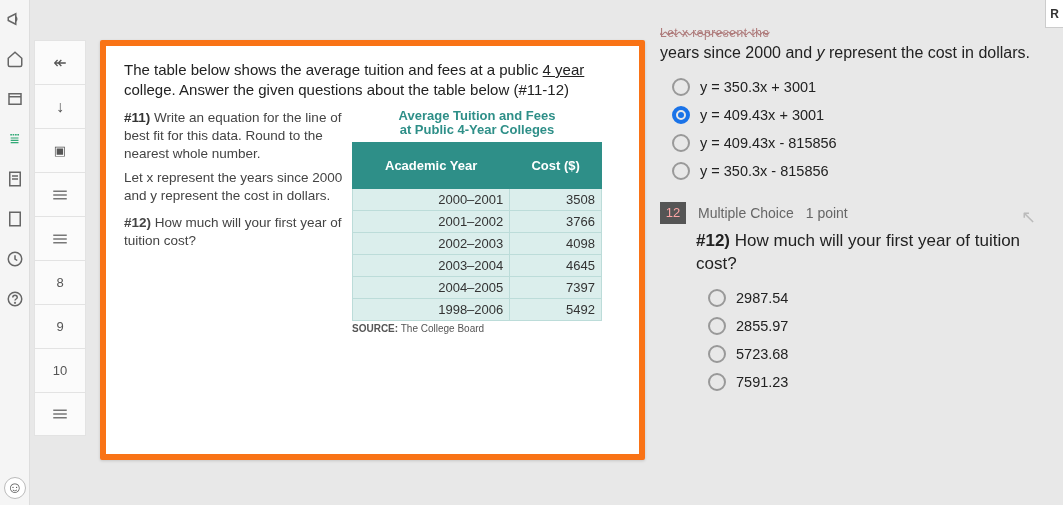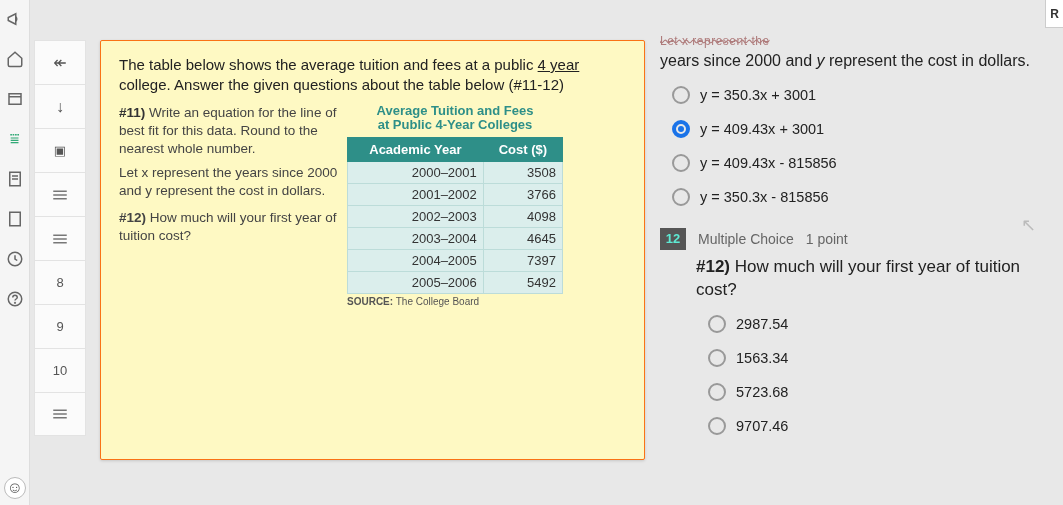--- a/index.html
+++ b/index.html
@@ -44,63 +44,63 @@
   color:#555; font-size:13px;
   cursor:pointer;
 }
 .nav-cell:last-child { border-bottom:1px solid #e3e3e3; }
 .nav-cell svg { width:18px; height:14px; }
 .nav-num { font-weight:400; }
 .passage {
   position:absolute;
   left: 100px; top: 40px;
   width: 545px; height: 420px;
-  background:#fef9c3;
-  border:1px solid #f97316;
+  background:#ffffff;
+  border:6px solid #f97316;
   border-radius:2px;
   box-shadow: 0 1px 3px rgba(0,0,0,0.15);
   padding: 14px 18px 14px 18px;
   color:#222;
 }
 .passage-intro { font-size:15px; line-height:1.35; margin-bottom:6px;}
 .underline { text-decoration: underline; }
 .q11block { margin-top:8px; display:flex; }
 .q11text { width: 228px; font-size:13.5px; color:#444; line-height:1.35;}
 .q11text .lead { font-weight:700; color:#333;}
-.table-wrap { width: 216px; }
+.table-wrap { width: 250px; }
 .table-title { text-align:center; font-weight:700; color:#2e8f88; font-size:13px; line-height:1.15; margin-bottom:4px;}
 table.tuition { border-collapse:collapse; width:100%; font-size:13px;}
-table.tuition th { background:#2e8f88; color:#fff; padding:4px 6px; font-weight:700; border:1px solid #2e8f88;}
+table.tuition th { background:#2e8f88; color:#fff; padding:15px 6px; font-weight:700; border:1px solid #2e8f88;}
 table.tuition td { background:#dbeeec; border:1px solid #bcdcd9; padding:3px 6px; text-align:right; color:#333;}
 .source { font-size:10px; color:#555; margin-top:2px; text-align:left; font-weight:700;}
 .q12text { font-size:13.5px; color:#444; width:228px; margin-top:8px; line-height:1.35;}
 .q12text .lead { font-weight:700;}
 .right-panel {
   position:absolute;
-  left: 660px; top: 34px;
+  left: 660px; top: 26px;
   width: 390px;
   color:#222;
 }
 .stem-top {
   font-size:12px; color:#833; letter-spacing:0.5px; margin-bottom:2px;
   text-decoration: line-through wavy;
   opacity:0.6;
 }
 .stem { font-size:16px; line-height:1.35; margin-bottom:14px;}
 .ital { font-style:italic;}
-.options { display:flex; flex-direction:column; gap:16px; margin-left:12px; margin-bottom:22px;}
+.options { display:flex; flex-direction:column; gap:10px; margin-left:12px; margin-bottom:22px;}
 .opt { display:flex; align-items:center; gap:10px; font-size:14.5px; cursor:pointer;}
 .radio {
   width:18px; height:18px; border:2px solid #999; border-radius:50%;
   display:flex; align-items:center; justify-content:center; flex-shrink:0;
 }
 .radio.selected { border:4px solid #1a73e8; }
 .radio.selected::after { content:""; width:6px; height:6px; background:#1a73e8; border-radius:50%; }
 .q-flag { display:flex; align-items:center; gap:12px; font-size:14px; color:#666; margin-bottom:6px;}
-.q-flag .num { background:#555; color:#5eead4; width:26px; height:22px; display:flex; align-items:center; justify-content:center; font-size:13px; font-weight:700;}
+.q-flag .num { background:#555; color:#fca5a5; width:26px; height:22px; display:flex; align-items:center; justify-content:center; font-size:13px; font-weight:400;}
 .q12title { font-size:17px; line-height:1.35; margin:4px 0 14px 36px;}
 .strong { font-weight:700;}
 .arrow { font-size:16px; }
 .ghost-icon {
   position:absolute; right:14px; top: 180px; color:#bbb; font-size:18px;
 }
 .top-corner {
   position:absolute; right:0; top:0; width:18px; height:28px; background:#fff; border-left:1px solid #ccc; border-bottom:1px solid #ccc;
   display:flex; align-items:center; justify-content:center; font-size:12px; color:#333; font-weight:700;
 }
@@ -233,21 +233,21 @@
             </tr>
             <tr>
               <td>2003–2004</td>
               <td>4645</td>
             </tr>
             <tr>
               <td>2004–2005</td>
               <td>7397</td>
             </tr>
             <tr>
-              <td>2005–2006</td>
+              <td>1998–2006</td>
               <td>5492</td>
             </tr>
           </tbody>
       </table>
       <div class="source">
         <span>SOURCE:</span><span style="font-weight:400;"> The College Board</span>
       </div>
     </div>
   </div>
 </div>
@@ -286,26 +286,26 @@
   <div class="q12title">
     <span class="strong">#12)</span><span> How much will your first year of tuition cost?</span>
   </div>
   <div class="options" id="q12-options" style="margin-left:48px;">
       <div class="opt">
         <span class="radio"></span>
         <span>2987.54</span>
       </div>
       <div class="opt">
         <span class="radio"></span>
-        <span>1563.34</span>
+        <span>2855.97</span>
       </div>
       <div class="opt">
         <span class="radio"></span>
         <span>5723.68</span>
       </div>
       <div class="opt">
         <span class="radio"></span>
-        <span>9707.46</span>
+        <span>7591.23</span>
       </div>
     </div>
 </div>
 
 <div class="top-corner">R</div>
 
 </body></html>

